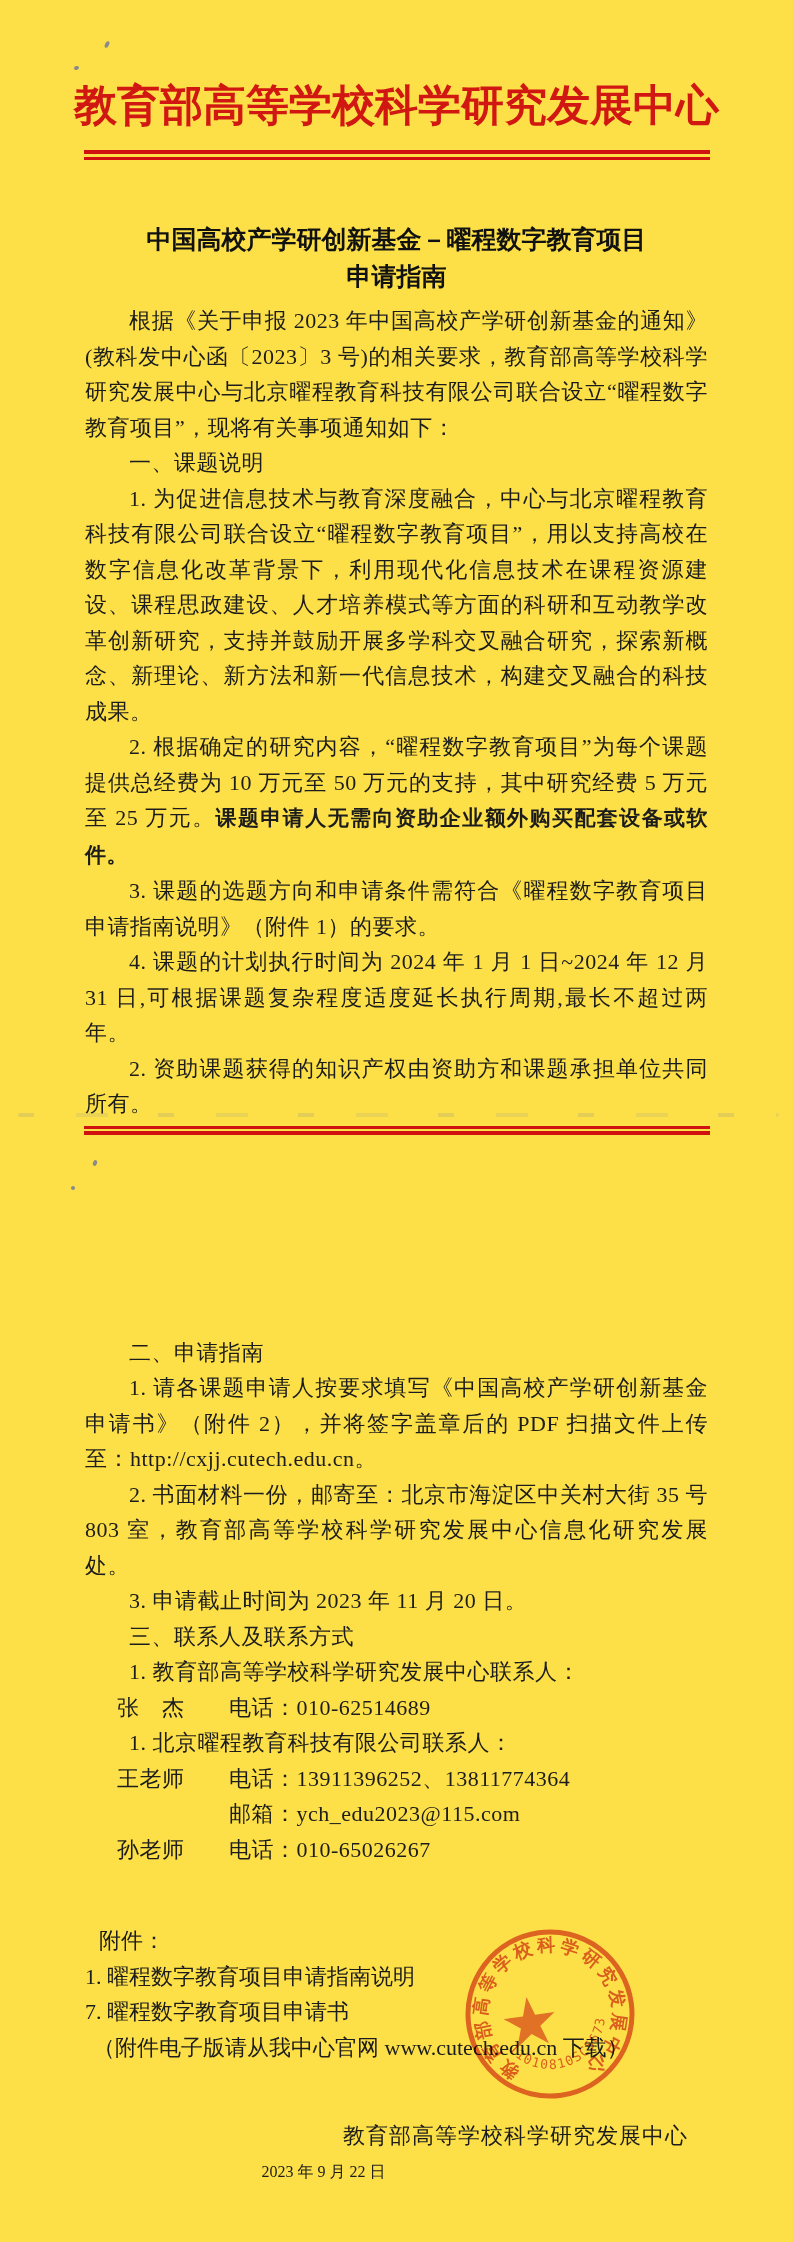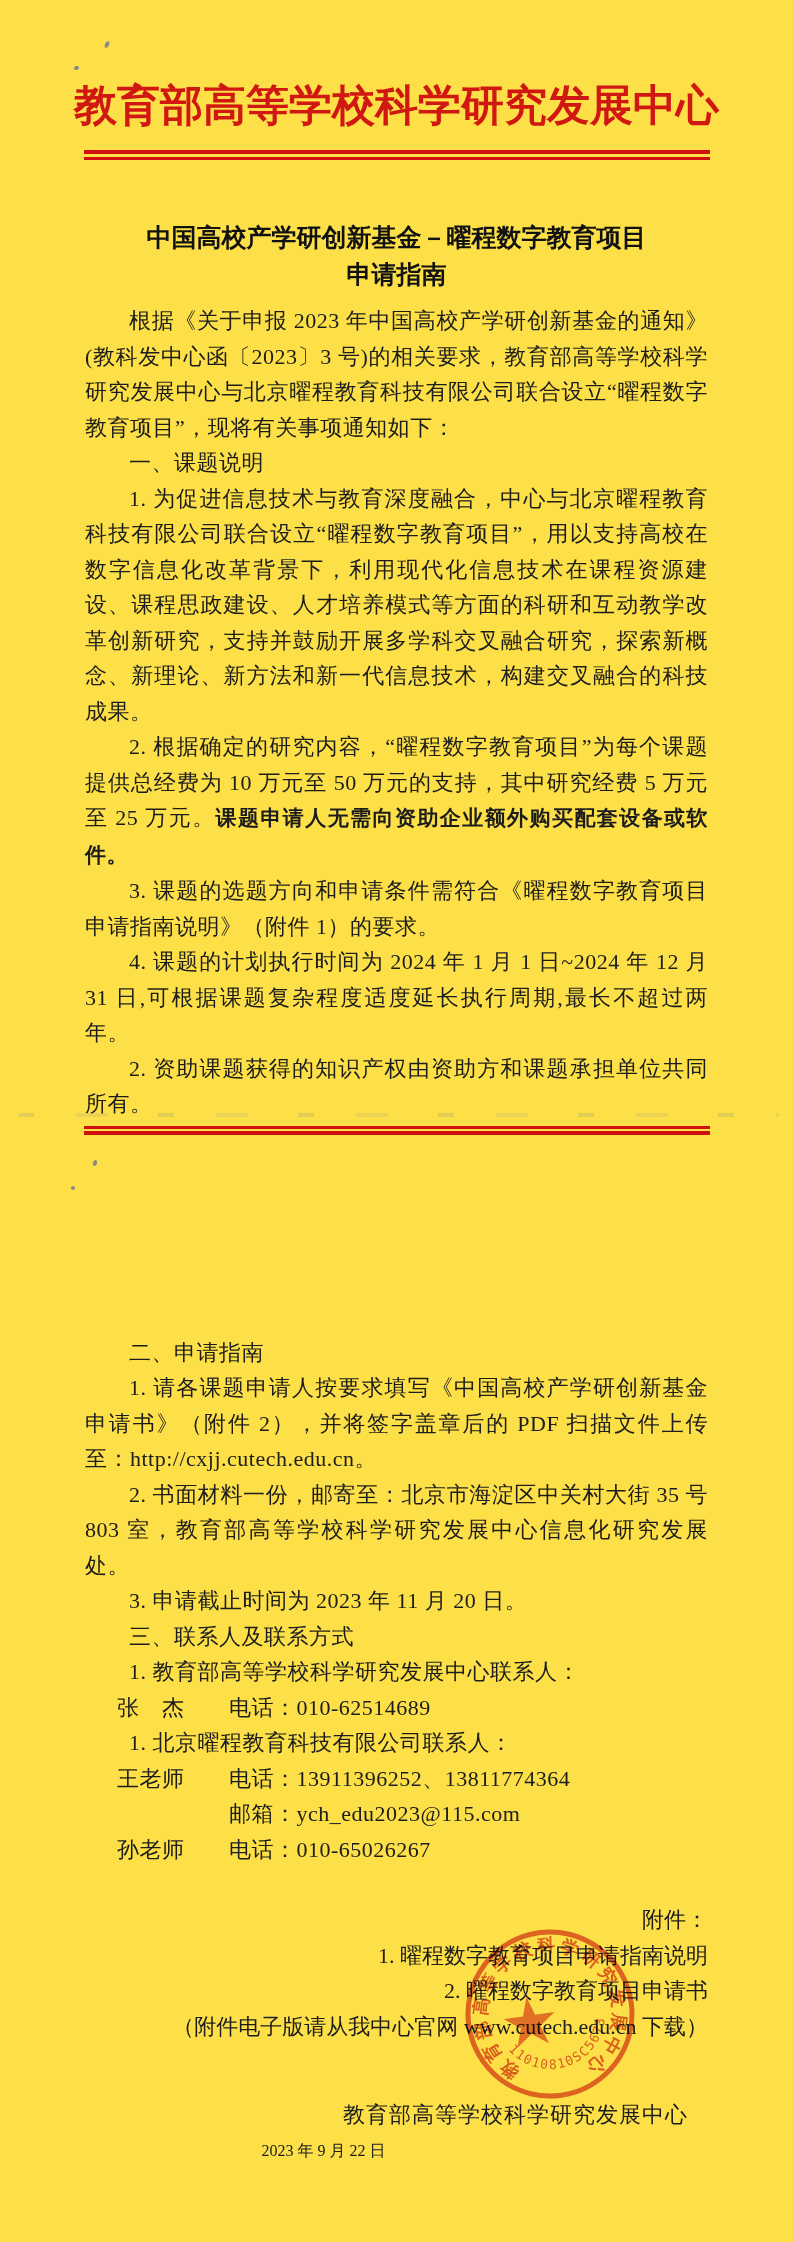--- a/index.html
+++ b/index.html
@@ -36,21 +36,20 @@
   }
   .content{padding:0 85px;}
   .content.second{margin-top:200px;}
   .doc-title{
     margin-top:61px;
     text-align:center;
     font-size:25px;
     font-weight:bold;
     line-height:37px;
     color:#111;
-    font-family:Liberation Mono, monospace;
   }
   .para{
     margin:0;
     font-size:22px;
     line-height:35.5px;
     text-indent:2em;
     text-align:justify;
     letter-spacing:0.5px;
   }
   .bold-note{
@@ -59,21 +58,21 @@
     font-size:21px;
   }
   .contact-row{
     display:flex;
     padding-left:32px;
     font-size:22px;
     line-height:35.5px;
     letter-spacing:0.5px;
   }
   .c-name{width:112px;white-space:pre;}
-  .attachments{margin-top:35px;text-align:right;}
+  .attachments{margin-top:56px;}
   .att-label{margin:0 0 0 14px;font-size:22px;line-height:35.5px;}
   .att-item{margin:0;font-size:22px;line-height:35.5px;}
   .att-note{margin:0 0 0 8px;font-size:22px;line-height:35.5px;}
   .sig-org{
     margin:53px 20px 0 0;
     text-align:right;
     font-size:22px;
     line-height:36px;
     letter-spacing:1px;
   }
@@ -164,21 +163,21 @@
       <span class="c-detail"><span>邮箱：</span><span>ych_edu2023@115.com</span></span>
     </div>
     <div class="contact-row">
       <span class="c-name">孙老师</span>
       <span class="c-detail"><span>电话：</span><span>010-65026267</span></span>
     </div>
 
     <div class="attachments">
       <p class="att-label">附件：</p>
       <p class="att-item">1. 曜程数字教育项目申请指南说明</p>
-      <p class="att-item">2. 曜程数字教育项目申请书</p>
+      <p class="att-item">7. 曜程数字教育项目申请书</p>
       <p class="att-note">（附件电子版请从我中心官网 www.cutech.edu.cn 下载）</p>
     </div>
 
     <p class="sig-org">教育部高等学校科学研究发展中心</p>
     <p class="sig-date">2023 年 9 月 22 日</p>
   </div>
 
   <div class="seal">
     <svg width="174" height="174" viewBox="0 0 174 174">
       <defs>

